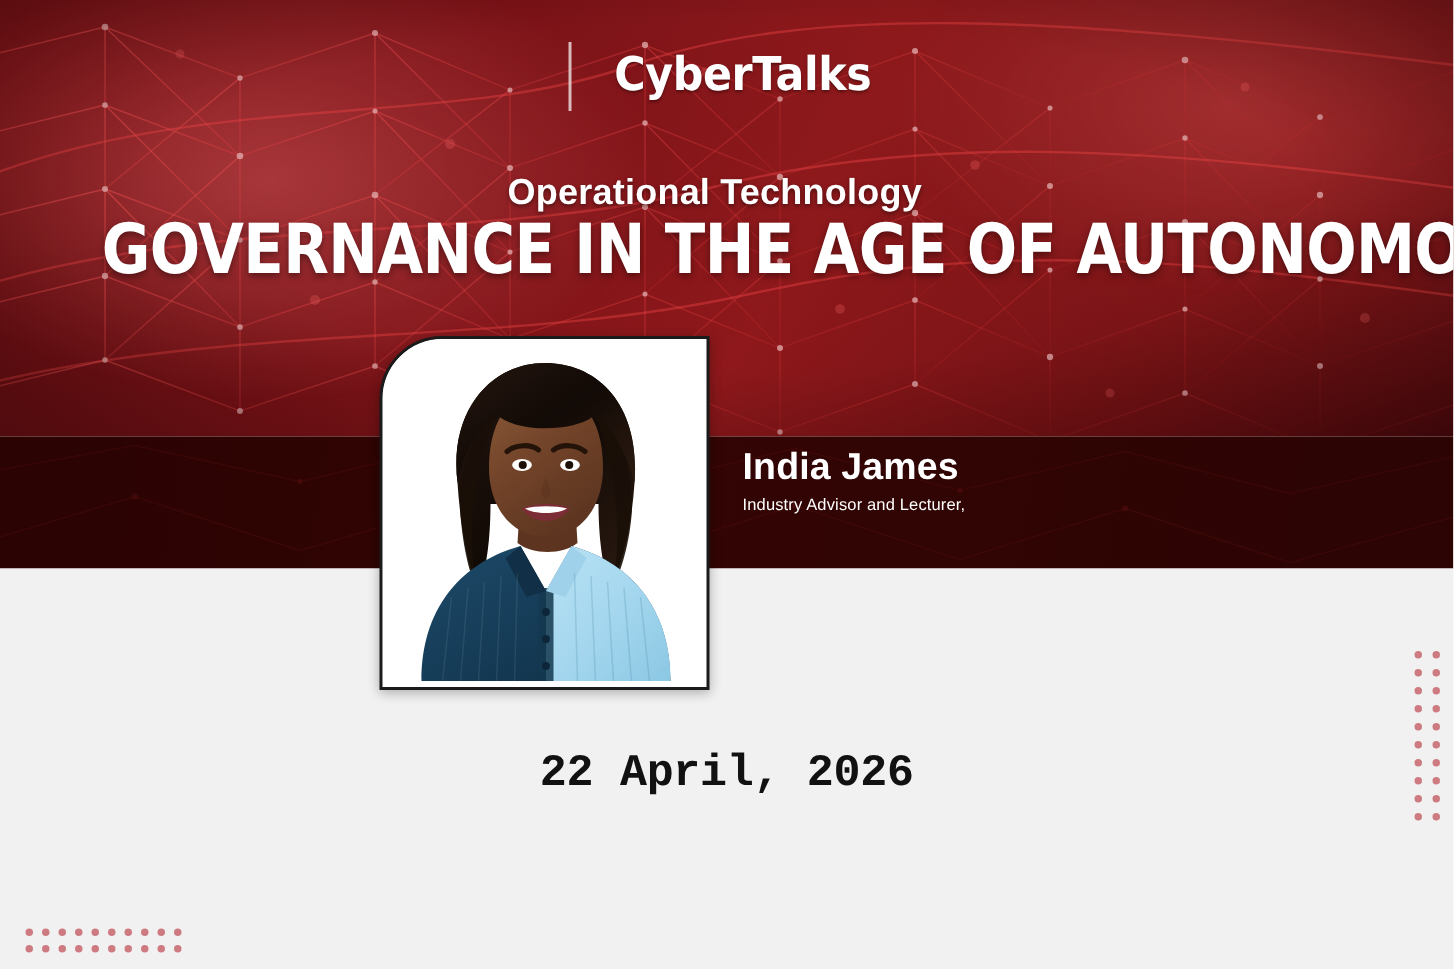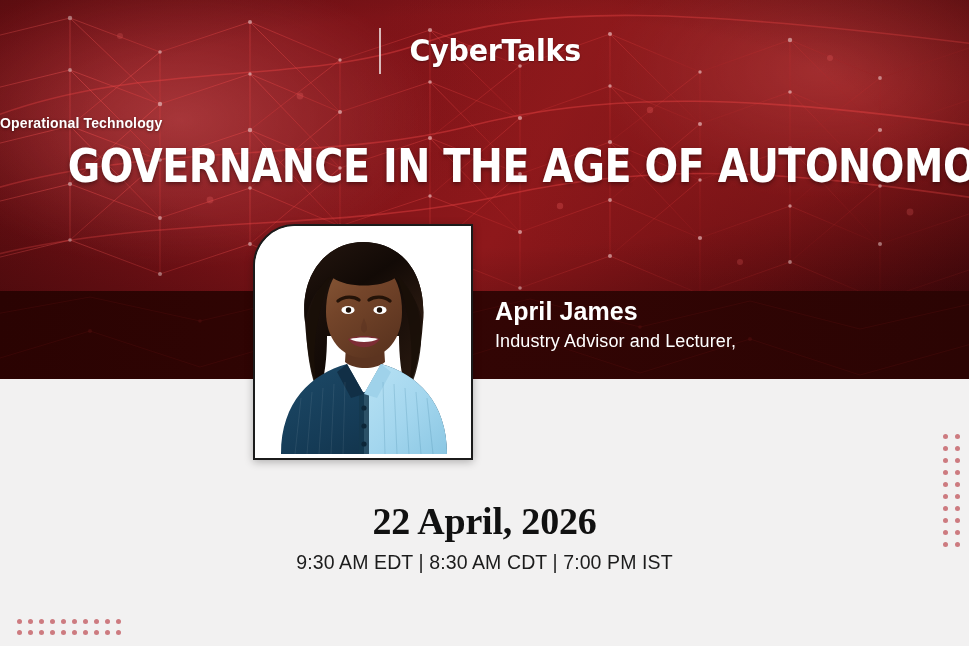--- a/index.html
+++ b/index.html
@@ -131,25 +131,25 @@
     text-shadow: 0 1px 2px rgba(0,0,0,.35);
     white-space: nowrap;
     margin-top: -6px;
   }
 
   
   .eyebrow {
     position: absolute;
     left: 0; right: 16px;
     top: 115px;
-    text-align: left;
+    text-align: center;
     z-index: 6;
     font-family: "Liberation Sans", sans-serif;
     font-weight: 700;
-    font-size: 14px;
+    font-size: 24px;
     color: #ffffff;
     letter-spacing: .15px;
     text-shadow: 0 1px 3px rgba(0,0,0,.45);
   }
   .headline {
     position: absolute;
     left: 0; right: 0;
     top: 142px;
     text-align: center;
     z-index: 6;
@@ -191,38 +191,38 @@
   .speaker-name {
     font-family: "Liberation Sans", sans-serif;
     font-weight: 700;
     font-size: 25px;
     line-height: 1.1;
     letter-spacing: .1px;
   }
   .speaker-role {
     font-family: "Liberation Sans", sans-serif;
     font-weight: 400;
-    font-size: 18px;
+    font-size: 11px;
     line-height: 1.3;
     margin-top: 4px;
     letter-spacing: .1px;
   }
 
   
   .date-block {
     position: absolute;
     left: 0; right: 0;
     top: 500px;
     text-align: center;
     z-index: 6;
   }
   .date-text {
-    font-family: Liberation Serif, serif;
-    font-weight: 700;
-    font-size: 38px;
+    font-family: Liberation Mono, monospace;
+    font-weight: 700;
+    font-size: 30px;
     color: #111111;
     letter-spacing: -.2px;
     line-height: 1.12;
   }
   .time-text {
     font-family: "Liberation Sans", sans-serif;
     font-weight: 400;
     font-size: 19.5px;
     color: #1c1c1c;
     margin-top: 8px;
@@ -485,29 +485,28 @@
             <path d="M142 228 L139 158"></path>
             <path d="M154 228 L150 162"></path>
           <path d="M166 228 L161 166"></path>
             <path d="M178 228 L172 172"></path>
         </g>
       </g>
     </svg>
   </div>
 
   <div class="speaker">
-    <div class="speaker-name">April James</div>
+    <div class="speaker-name">India James</div>
     <div class="speaker-role">
       <div>Industry Advisor and Lecturer,</div>
     </div>
   </div>
 
   <div class="date-block">
     <div class="date-text">22 April, 2026</div>
-    <div class="time-text">9:30 AM EDT | 8:30 AM CDT | 7:00 PM IST</div>
   </div>
 
   <div class="dots dots-right">
       <span class="dot" style="background: rgb(205, 123, 128);"></span>
       <span class="dot" style="background: rgb(205, 123, 128);"></span>
       <span class="dot" style="background: rgb(205, 123, 128);"></span>
       <span class="dot" style="background: rgb(205, 123, 128);"></span>
       <span class="dot" style="background: rgb(205, 123, 128);"></span>
       <span class="dot" style="background: rgb(205, 123, 128);"></span>
       <span class="dot" style="background: rgb(205, 123, 128);"></span>

